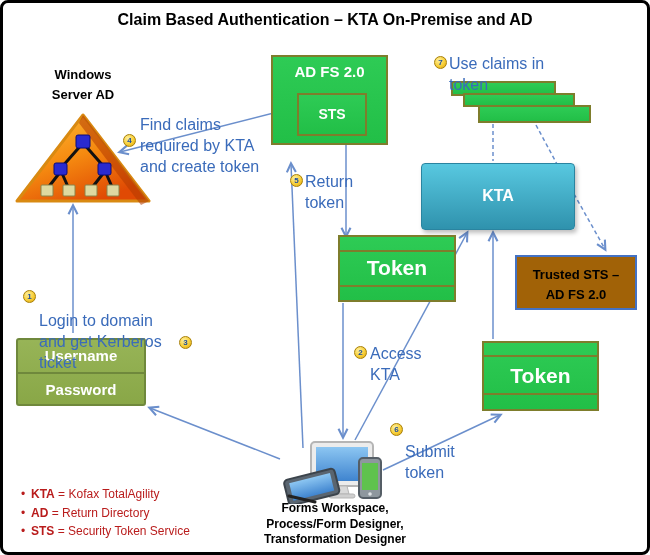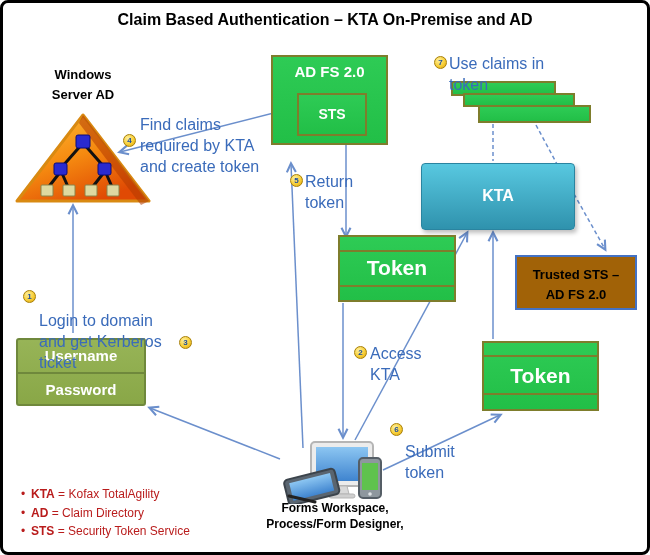--- a/index.html
+++ b/index.html
@@ -140,20 +140,21 @@
     </g>
     <line x1="8" y1="60" x2="34" y2="66" stroke="#222" stroke-width="3" stroke-linecap="round"></line>
     <rect x="78" y="22" width="22" height="40" rx="4" fill="#8e979e" stroke="#555e66" stroke-width="2"></rect>
     <rect x="81" y="27" width="16" height="27" fill="#5fc24e"></rect>
     <circle cx="89" cy="58" r="1.8" fill="#dfe3e6"></circle>
   </svg>
 
   <div class="abs clientlabel">
     <div>Forms Workspace,</div>
     <div>Process/Form Designer,</div>
+    <div>Transformation Designer</div>
   </div>
 
   <span class="badge" style="left:20px;top:287px;">1</span>
   <div class="stext" style="left:36px;top:284px;width:142px;margin-top:24px;">Login to domain and get Kerberos ticket</div>
 
   <span class="badge" style="left:351px;top:343px;">2</span>
   <div class="stext" style="left:367px;top:341px;width:80px;">Access KTA</div>
 
   <span class="badge" style="left:176px;top:333px;">3</span>
 
@@ -164,17 +165,17 @@
   <div class="stext" style="left:302px;top:169px;width:90px;">Return token</div>
 
   <span class="badge" style="left:387px;top:420px;">6</span>
   <div class="stext" style="left:402px;top:418px;width:90px;margin-top:21px;">Submit token</div>
 
   <span class="badge" style="left:431px;top:53px;">7</span>
   <div class="stext" style="left:446px;top:51px;width:130px;">Use claims in token</div>
 
   <div class="abs legend">
     <div class="row"><span class="bullet">•</span><span class="term">KTA</span><span> = Kofax TotalAgility</span></div>
-    <div class="row"><span class="bullet">•</span><span class="term">AD</span><span> = Claim Directory</span></div>
+    <div class="row"><span class="bullet">•</span><span class="term">AD</span><span> = Return Directory</span></div>
     <div class="row"><span class="bullet">•</span><span class="term">STS</span><span> = Security Token Service</span></div>
   </div>
 
 </div>
 
 </body></html>

